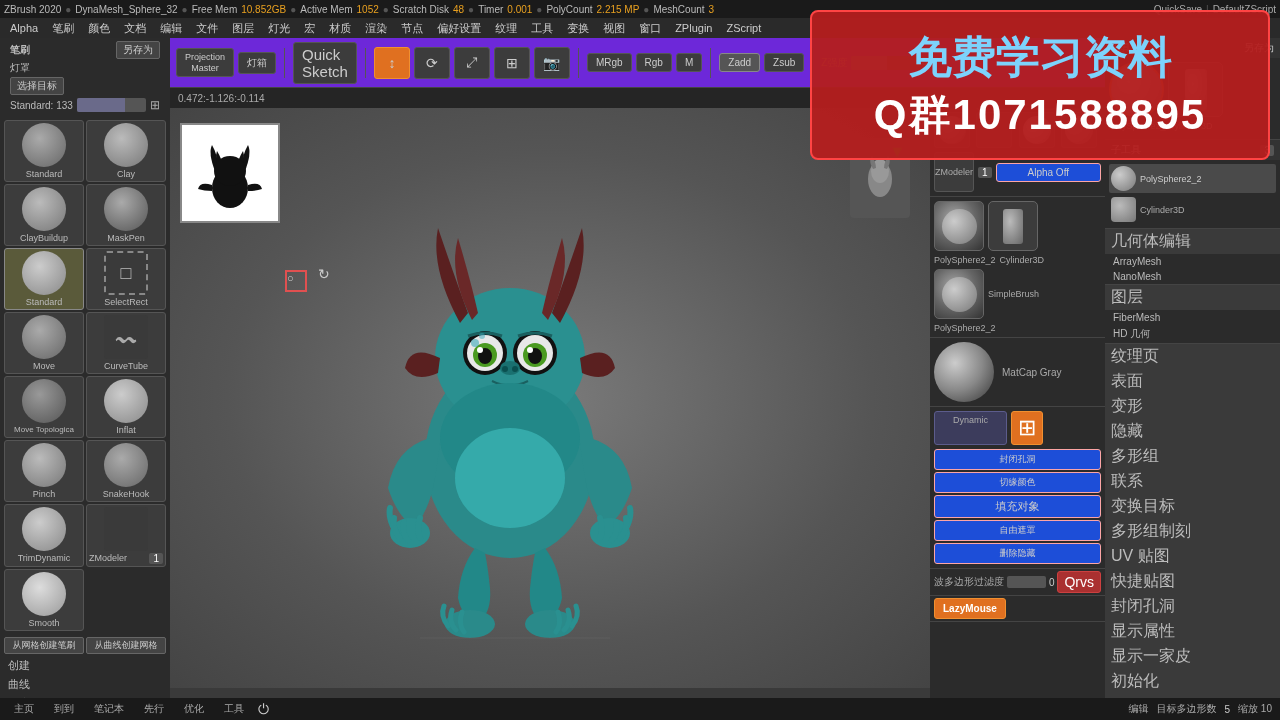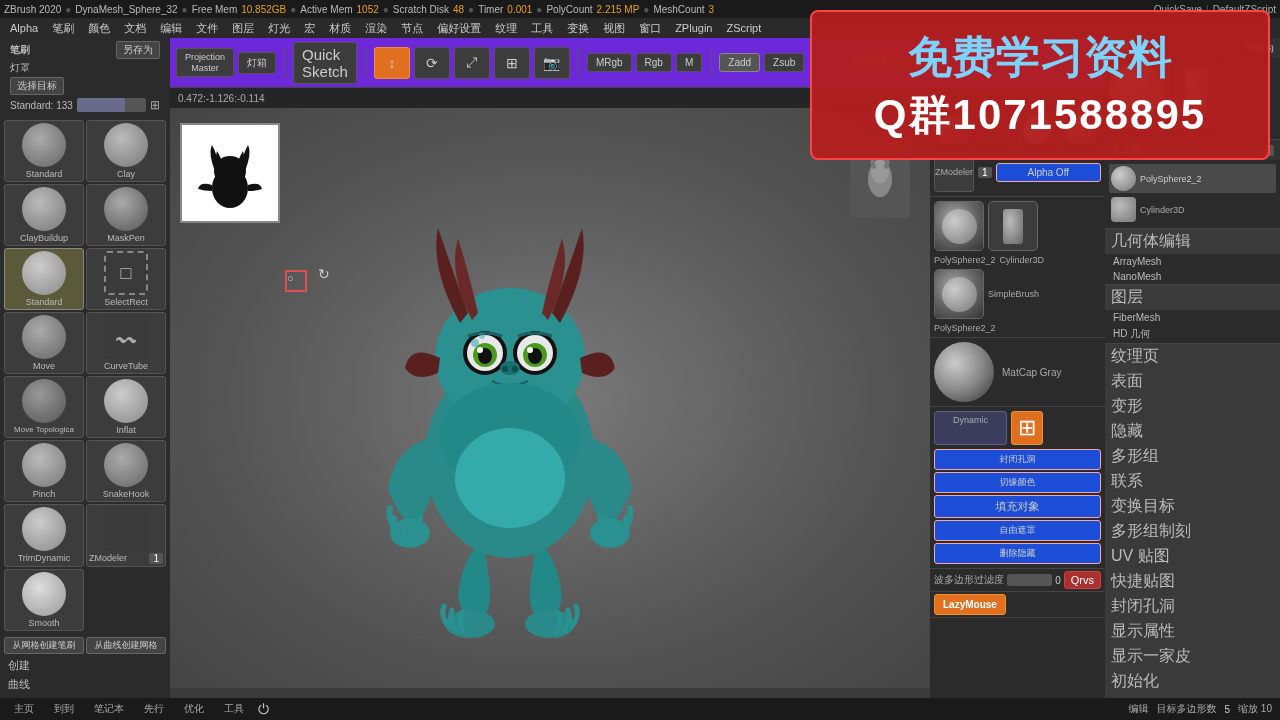--- a/index.html
+++ b/index.html
@@ -504,21 +504,21 @@
     </div>
   </div>
 
   <div class="panel-section">
     <div class="panel-row">
       <span class="panel-label">波多边形过滤度</span>
       <div class="panel-slider">
           <div class="panel-slider-fill" style="width:0%;"></div>
         </div>
       <span class="panel-val">0</span>
-      <div class="highlight-btn" style="font-size:11px;">Qrvs</div>
+      <div class="highlight-btn" style="font-size:14px;">Qrvs</div>
     </div>
   </div>
 
   <div class="panel-section">
     <div class="panel-row">
       <div class="big-btn" style="font-size:10px;">LazyMouse</div>
     </div>
 
   </div>
 

